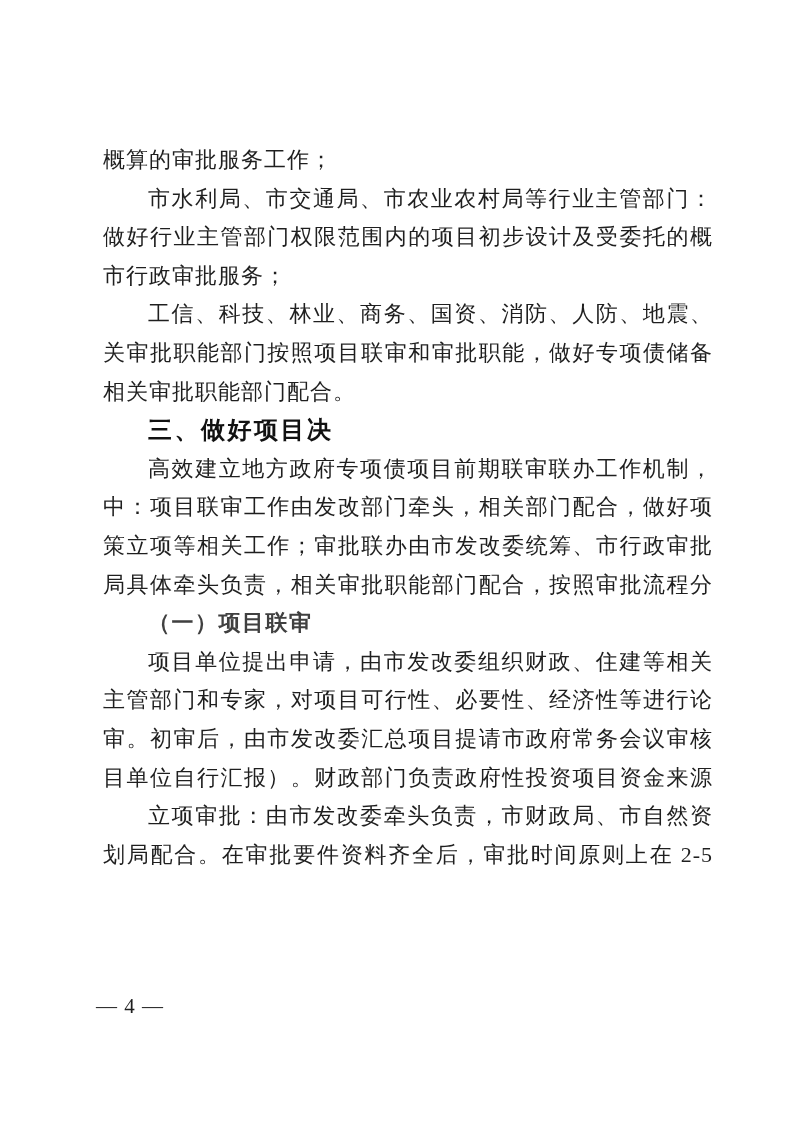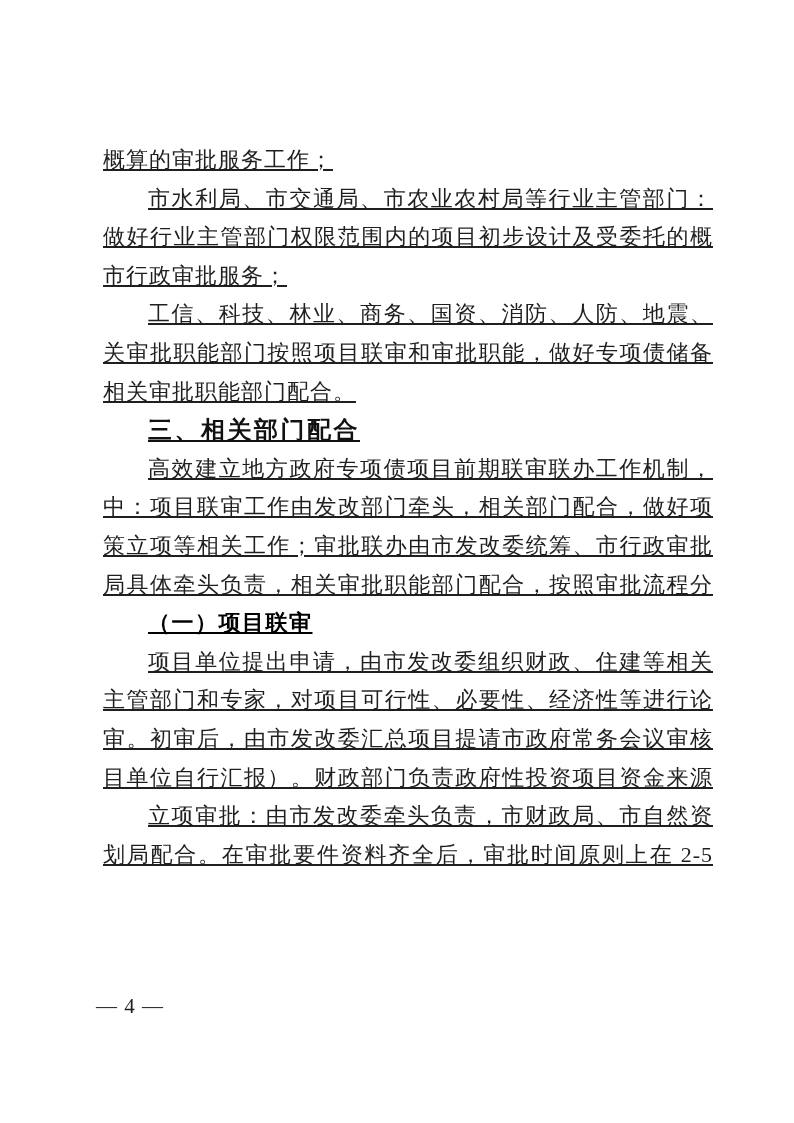--- a/index.html
+++ b/index.html
@@ -26,21 +26,20 @@
     top: 141px;
     width: 610px;
   }
   .line {
     height: 38.6px;
     line-height: 38.6px;
     font-size: 22px;
     letter-spacing: 1px;
     white-space: nowrap;
     color: #1f1f1f;
-    text-decoration: underline;
   }
   .line.justify {
     white-space: normal;
     text-align: justify;
     text-align-last: justify;
     overflow: hidden;
   }
   .line.indent {
     text-indent: 45px;
   }
@@ -48,21 +47,21 @@
     font-family: "Liberation Sans", "DejaVu Sans", sans-serif;
     font-weight: 700;
     font-size: 24px;
     letter-spacing: 2.5px;
     color: #111111;
   }
   .line.h2 {
     font-weight: 700;
     font-size: 22px;
     letter-spacing: 1.5px;
-    color: #000000;
+    color: #404040;
   }
   .page-number {
     position: absolute;
     left: 96px;
     top: 992px;
     font-size: 21px;
     line-height: 28px;
     letter-spacing: 1px;
     color: #1f1f1f;
   }
@@ -72,21 +71,21 @@
 
 <div class="page">
   <div class="text-block">
       <div class="line ">概算的审批服务工作；</div>
       <div class="line  indent justify">市水利局、市交通局、市农业农村局等行业主管部门：牵头</div>
       <div class="line  justify">做好行业主管部门权限范围内的项目初步设计及受委托的概算</div>
       <div class="line ">市行政审批服务；</div>
       <div class="line  indent justify">工信、科技、林业、商务、国资、消防、人防、地震、等相</div>
       <div class="line  justify">关审批职能部门按照项目联审和审批职能，做好专项债储备项目</div>
       <div class="line ">相关审批职能部门配合。</div>
-      <div class="line h1 indent">三、相关部门配合</div>
+      <div class="line h1 indent">三、做好项目决</div>
       <div class="line  indent justify">高效建立地方政府专项债项目前期联审联办工作机制，其</div>
       <div class="line  justify">中：项目联审工作由发改部门牵头，相关部门配合，做好项目决</div>
       <div class="line  justify">策立项等相关工作；审批联办由市发改委统筹、市行政审批服务</div>
       <div class="line  justify">局具体牵头负责，相关审批职能部门配合，按照审批流程分阶段</div>
       <div class="line h2 indent">（一）项目联审</div>
       <div class="line  indent justify">项目单位提出申请，由市发改委组织财政、住建等相关行业</div>
       <div class="line  justify">主管部门和专家，对项目可行性、必要性、经济性等进行论证初</div>
       <div class="line  justify">审。初审后，由市发改委汇总项目提请市政府常务会议审核（项</div>
       <div class="line  justify">目单位自行汇报）。财政部门负责政府性投资项目资金来源审核</div>
       <div class="line  indent justify">立项审批：由市发改委牵头负责，市财政局、市自然资源规</div>

